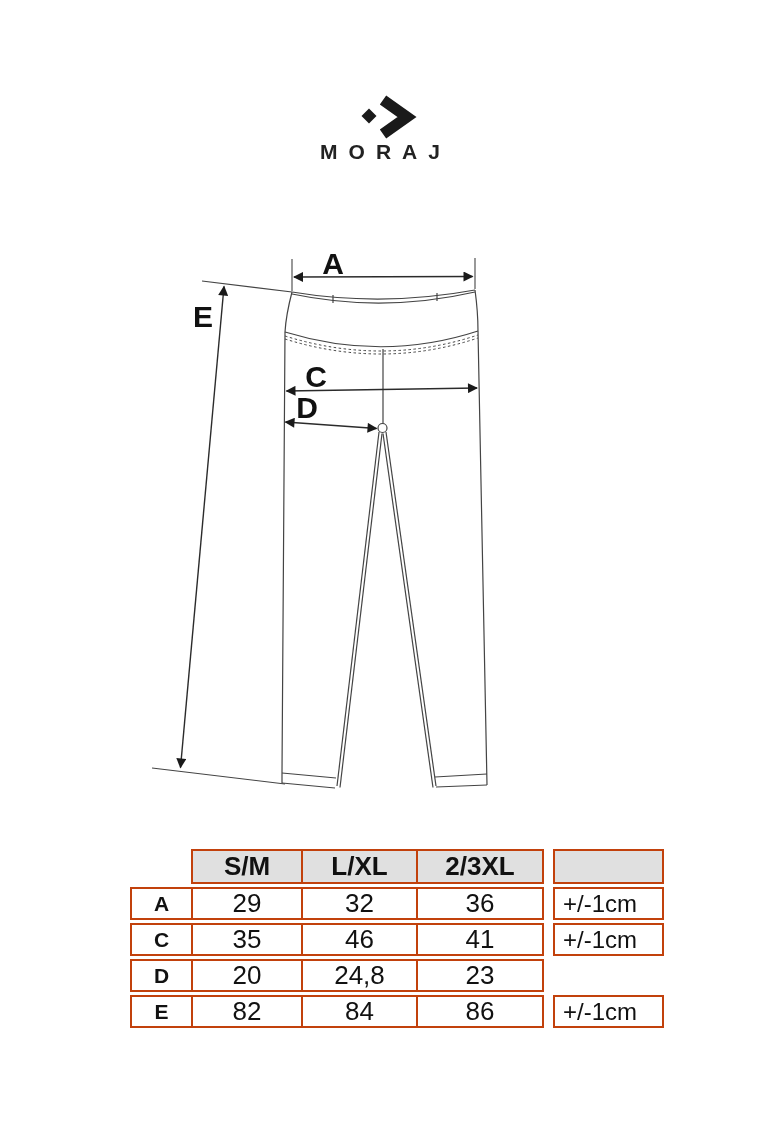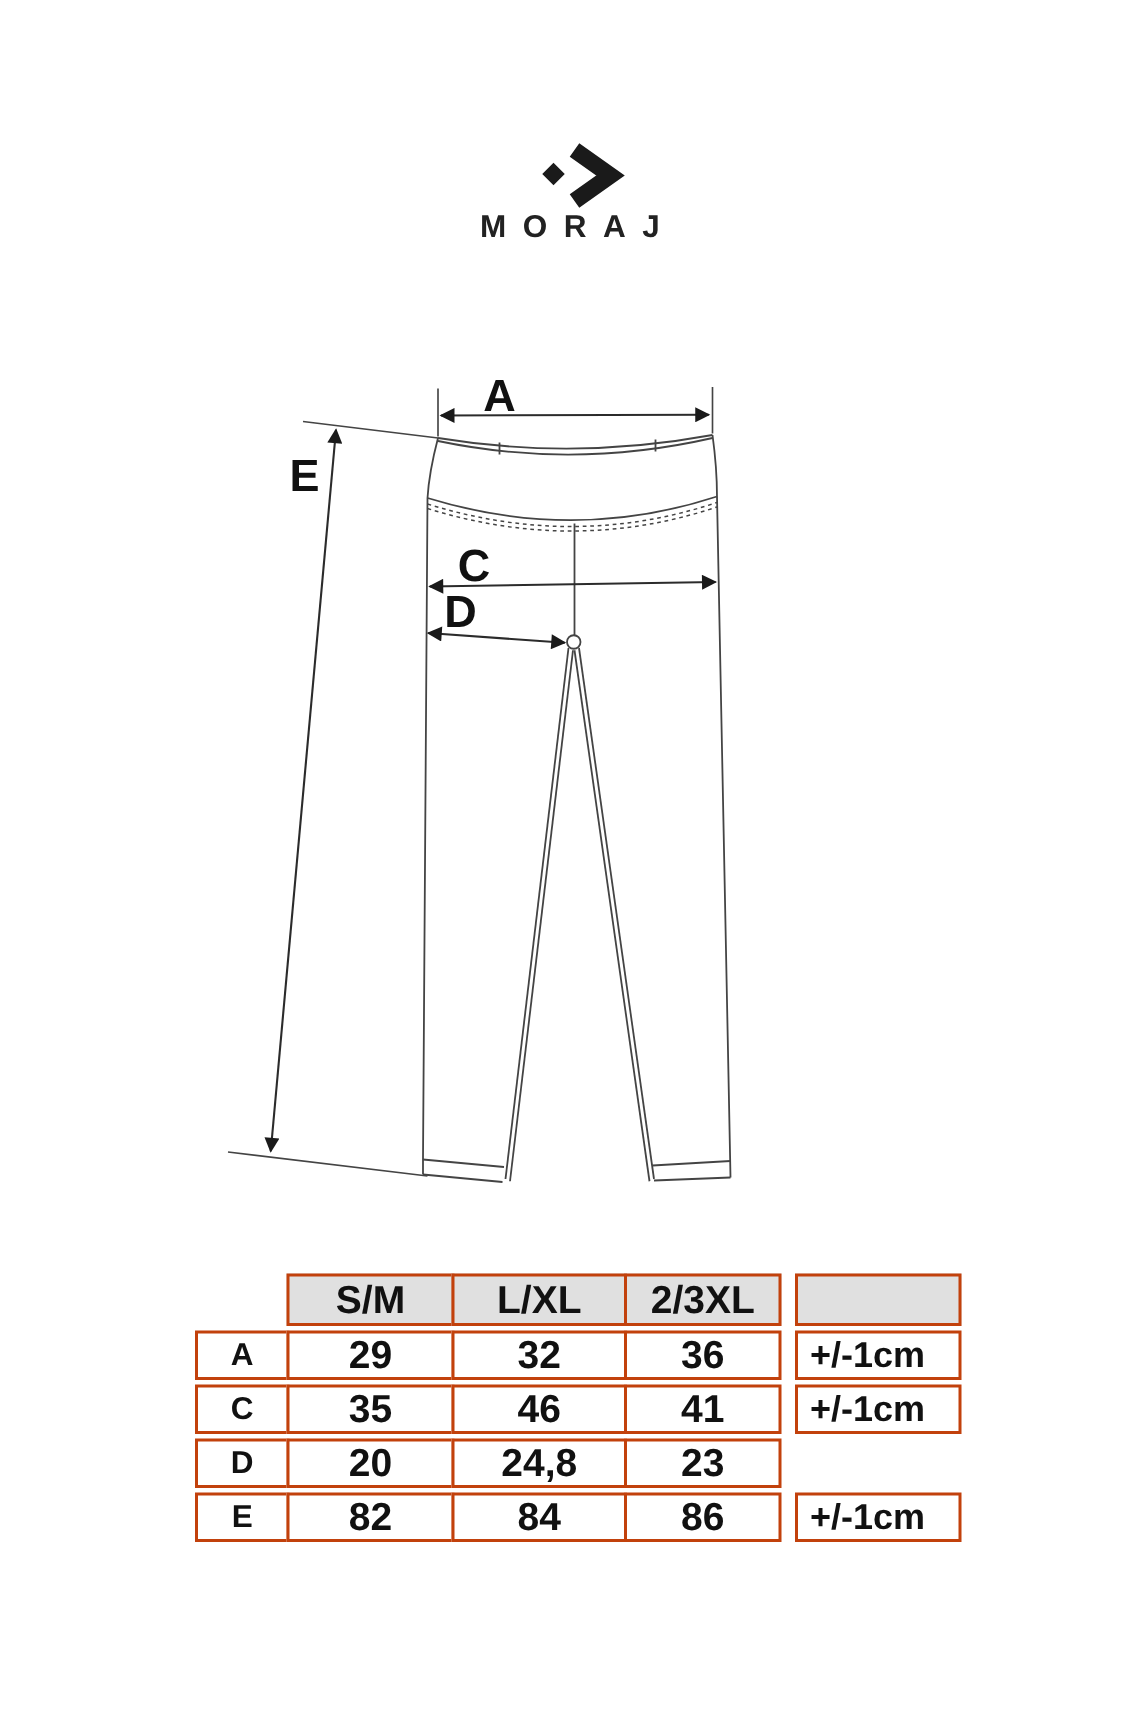--- a/index.html
+++ b/index.html
@@ -31,24 +31,24 @@
     box-sizing:border-box;border:2px solid #c2410c;background:#fff;
     display:flex;align-items:center;justify-content:center;
     color:#111;
   }
   .merge{margin-left:-2px;}
   .corner{box-sizing:border-box;width:63px;border:none;background:transparent;}
   .spacer{box-sizing:border-box;width:9px;border:none;background:transparent;}
   .w-label{width:63px;}
   .w-c1{width:112px;}
   .w-c2{width:117px;}
-  .w-c3{width:105px;}
+  .w-c3{width:128px;}
   .w-tol{width:111px;}
   .h-head{height:35px;}
-  .h-body{height:33px;font-weight:bold;}
+  .h-body{height:33px;}
   .head{background:#e0e0e0;font-weight:bold;font-size:26px;}
   .val{font-size:26px;}
   .rlabel{font-weight:bold;font-size:21px;}
   .tol{font-size:24px;justify-content:flex-start;padding-left:8px;}
 </style>
 </head>
 <body>
 
 <div id="page">
 

